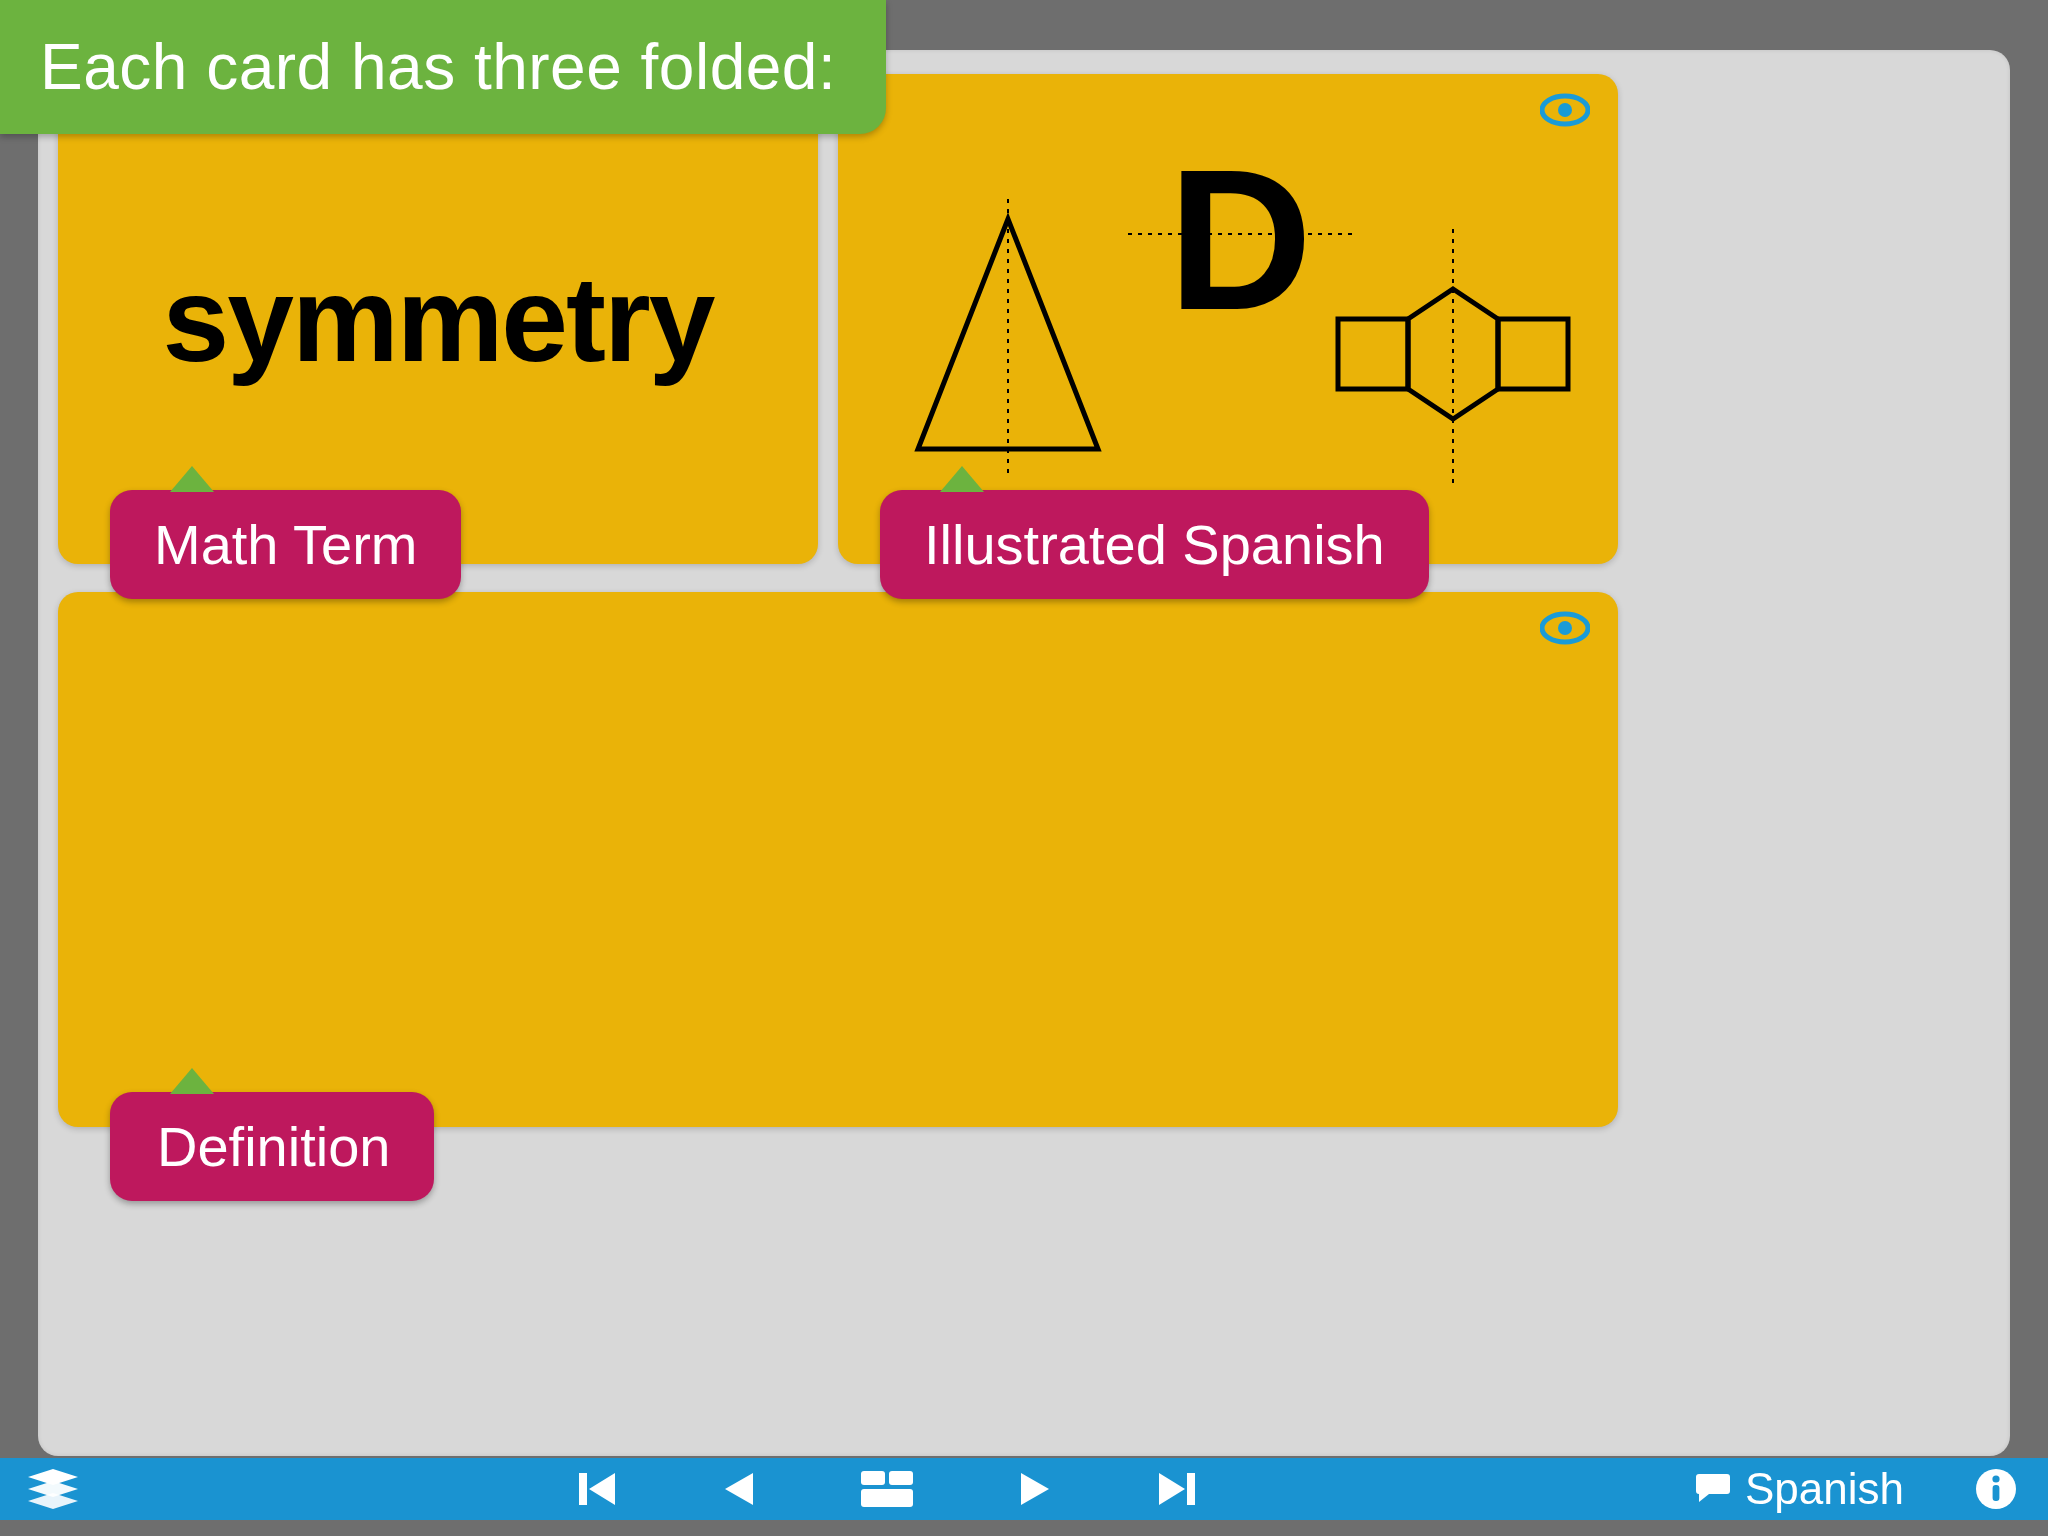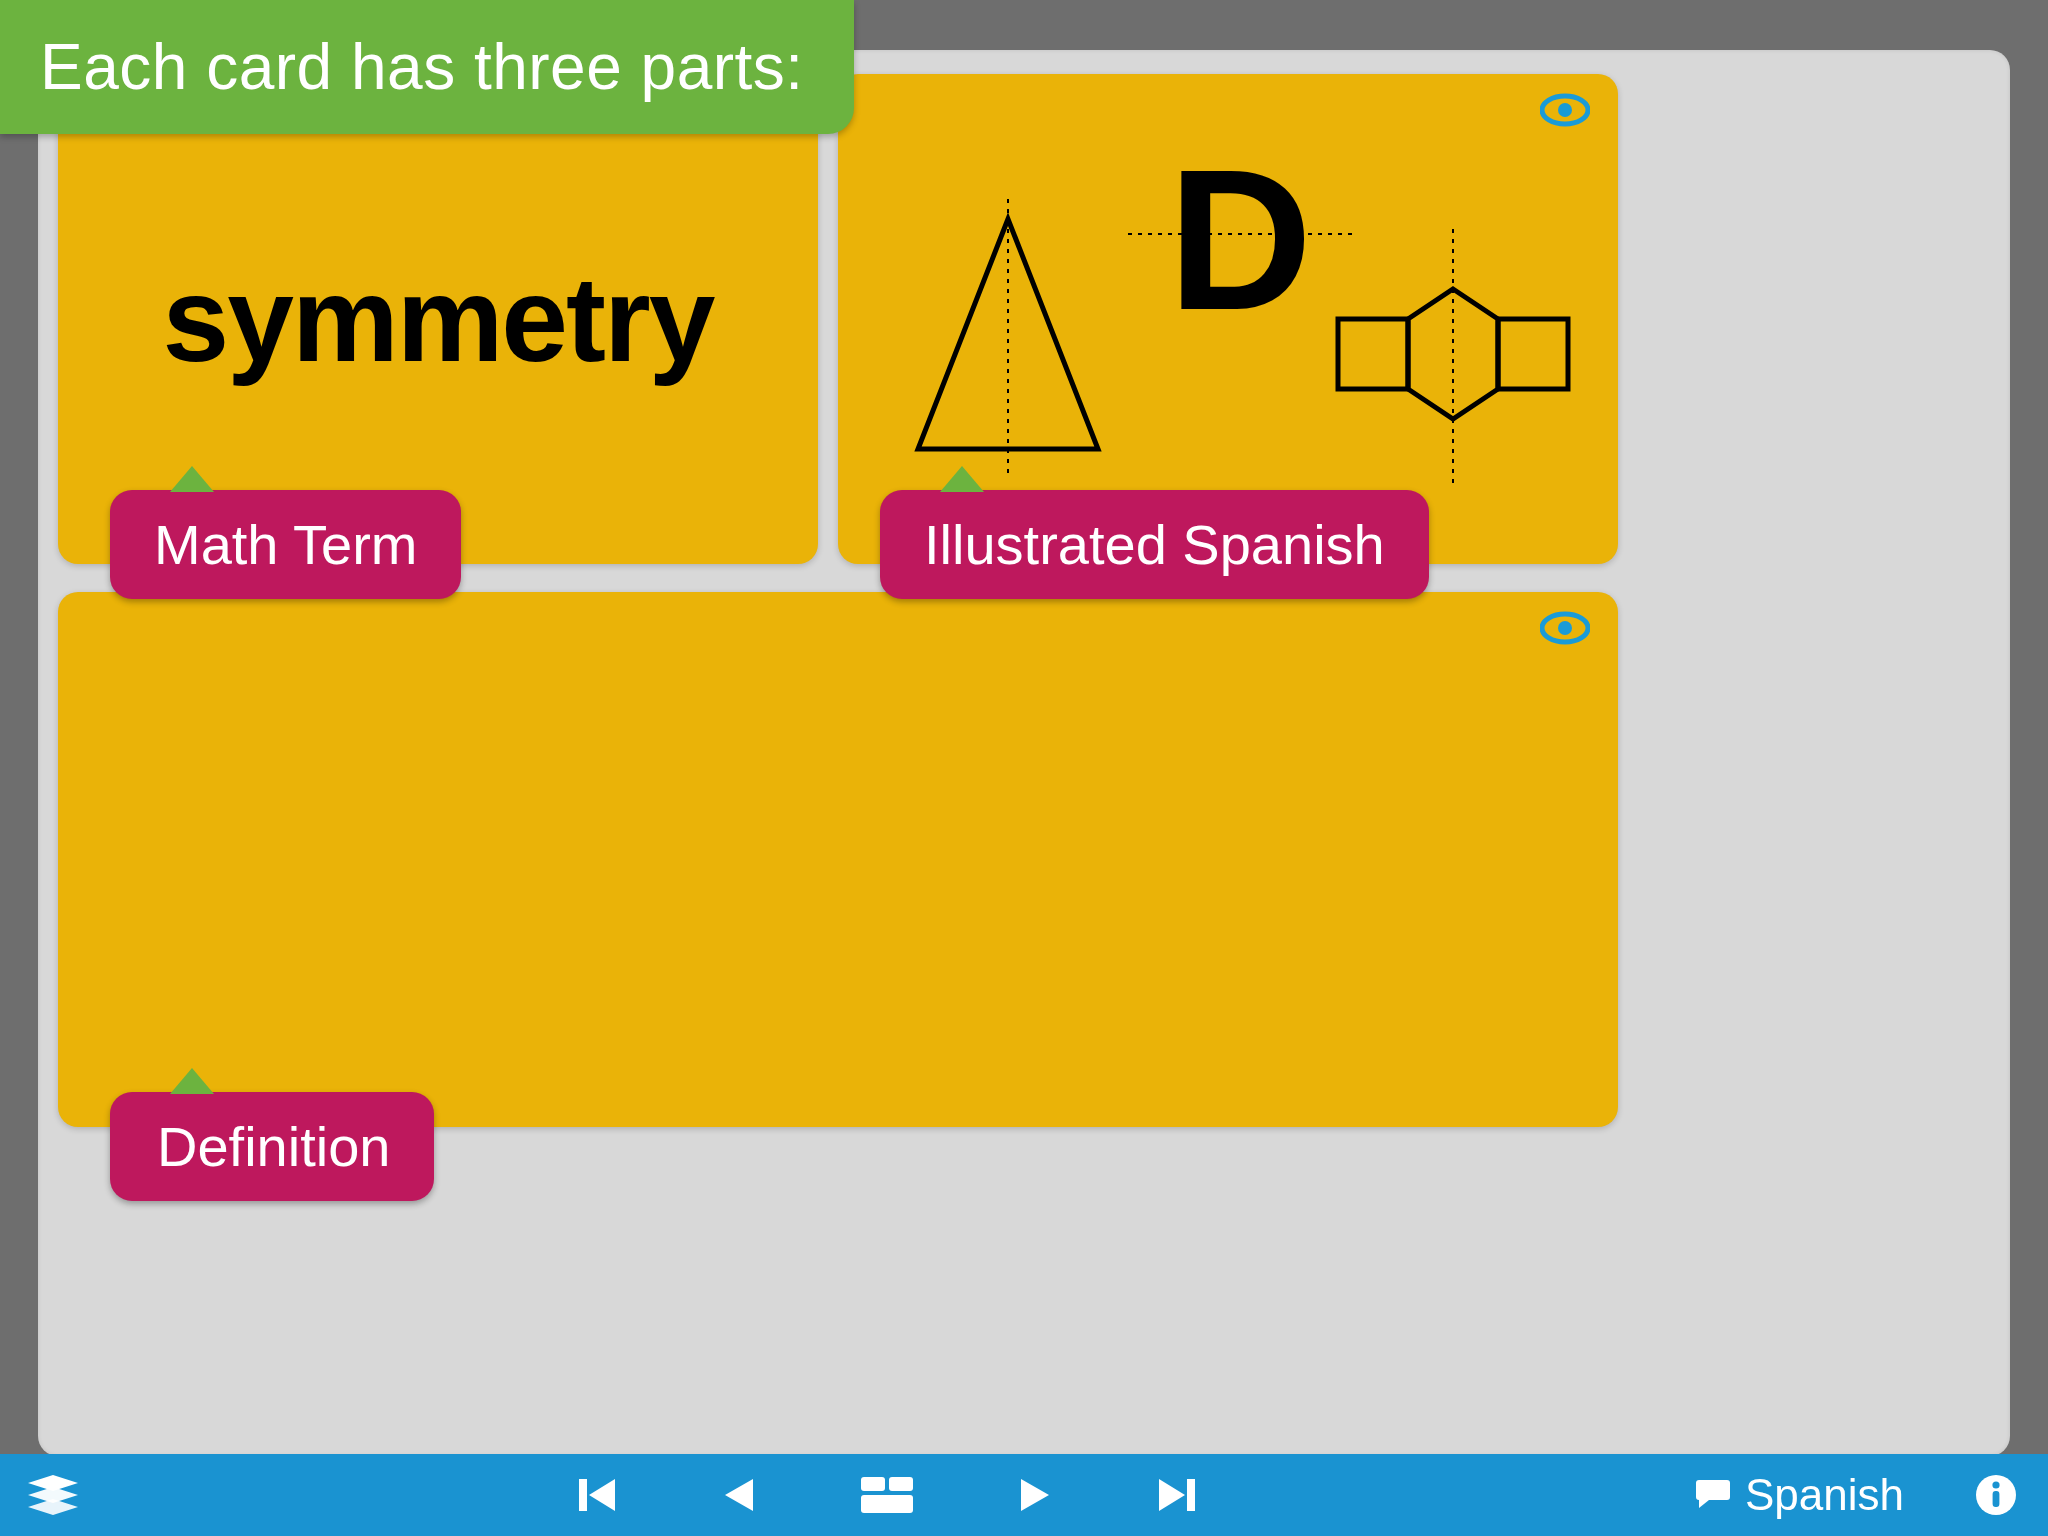--- a/index.html
+++ b/index.html
@@ -108,43 +108,43 @@
   
   .illus-svg {
     position: absolute;
     top: 60px; left: 40px; right: 40px; bottom: 40px;
   }
   .illus-svg svg { width: 100%; height: 100%; }
 
   
   .toolbar {
     position: absolute;
-    left: 0; right: 0; bottom: 0;
-    height: 82px;
+    left: 0; right: 0; bottom: 16px;
+    height: 62px;
     background: #1a93d1;
     display: flex;
     align-items: center;
     color: #fff;
     z-index: 200;
   }
   .tb-left { flex: 0 0 auto; padding-left: 24px; display: flex; align-items: center; }
   .tb-center { flex: 1 1 auto; display: flex; justify-content: center; gap: 100px; align-items: center; }
   .tb-right { flex: 0 0 auto; display: flex; align-items: center; gap: 70px; padding-right: 30px; }
   .tb-btn { display: flex; align-items: center; cursor: pointer; }
   .tb-btn svg { display: block; }
   .lang-text { font-size: 44px; font-weight: 300; }
   .lang-wrap { display: flex; align-items: center; gap: 14px; cursor: pointer; }
 
 </style>
 </head>
 <body>
 
 <div class="page-bg"></div>
 
-<div class="banner">Each card has three parts:</div>
+<div class="banner">Each card has three folded:</div>
 
 <div class="card card-term">
   <div class="term-text">symmetry</div>
 </div>
 
 <div class="card card-illus">
   <span class="eye-icon">
     <svg viewBox="0 0 50 36">
         <ellipse cx="25" cy="18" rx="23" ry="14" fill="none" stroke="currentColor" stroke-width="5"></ellipse>
         <circle cx="25" cy="18" r="7" fill="currentColor"></circle>

